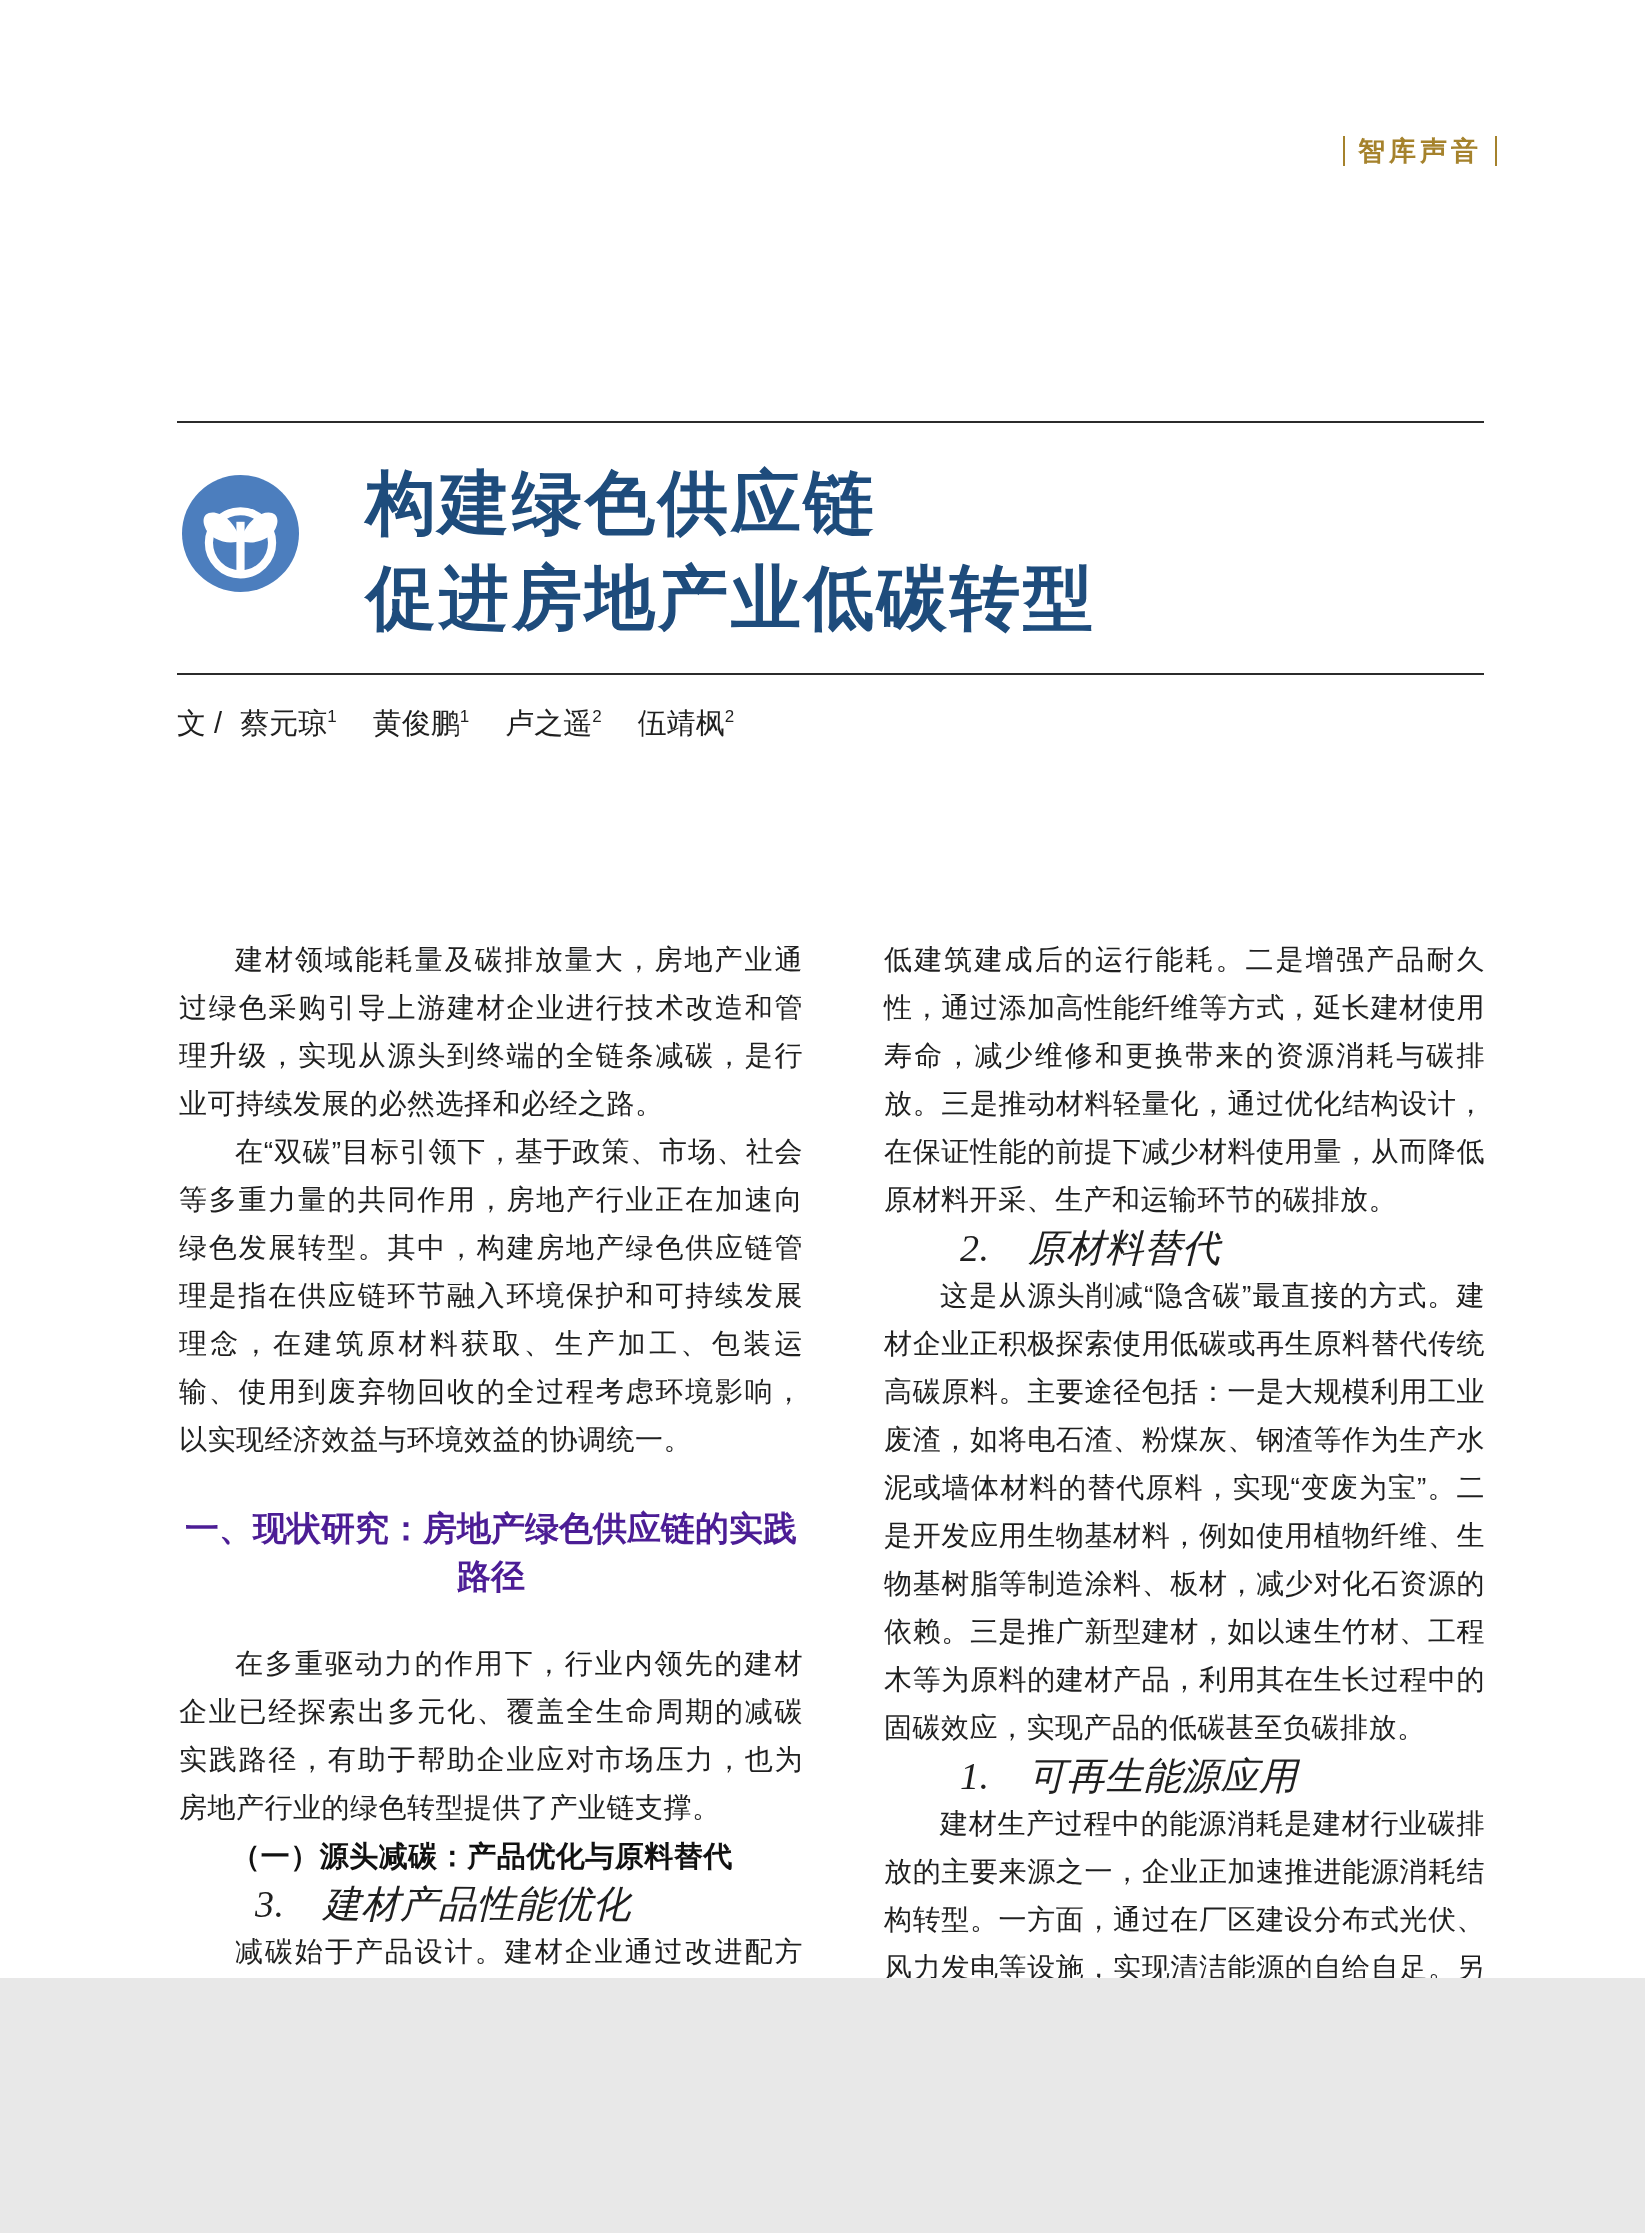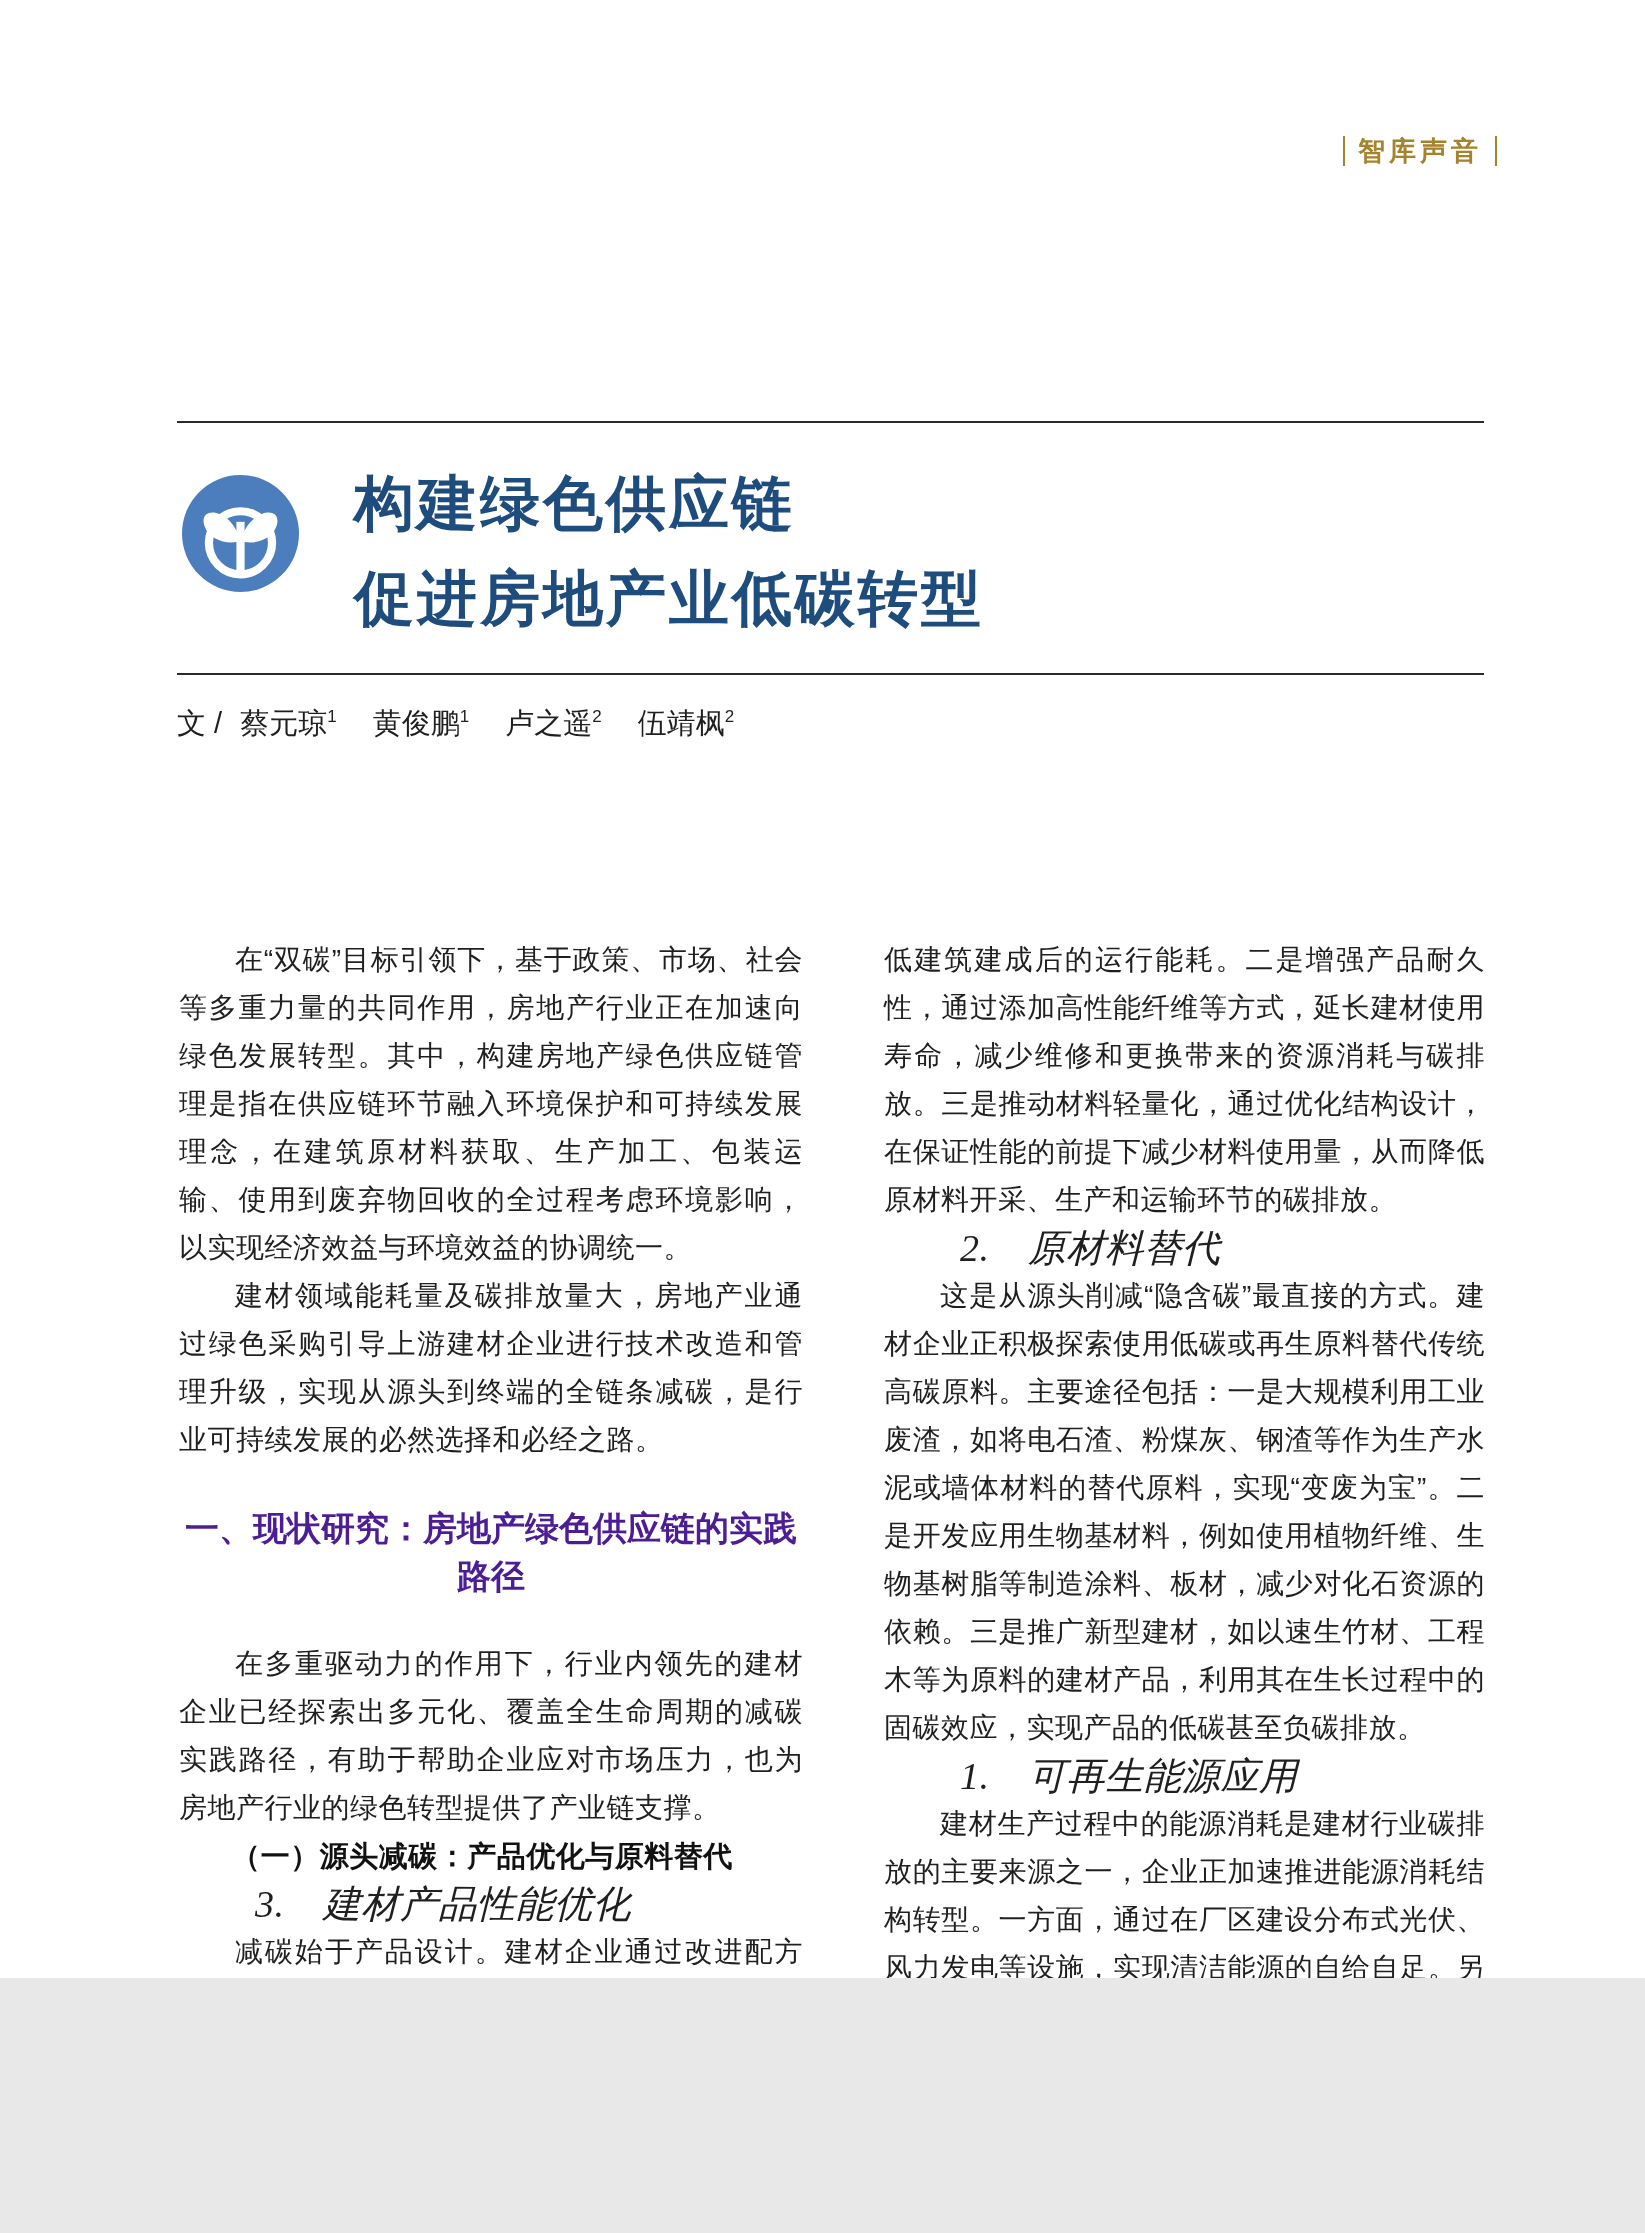--- a/index.html
+++ b/index.html
@@ -25,22 +25,22 @@
   }
   
   .rule{position:absolute; left:177px; width:1307px; height:2px; background:#2b2b2b;}
   .rule-top{top:421px;}
   .rule-mid{top:673px;}
   
   .logo{position:absolute; left:182px; top:475px; width:117px; height:117px;}
   .logo svg{display:block;width:100%;height:100%;}
   
   .title{
-    position:absolute; left:354px; top:456px; margin:0;
-    font-size:60px; line-height:95px; font-weight:bold;
+    position:absolute; left:366px; top:456px; margin:0;
+    font-size:70px; line-height:95px; font-weight:bold;
     color:var(--title_navy,#1E4C7C); letter-spacing:3px; white-space:nowrap;
   }
   
   .byline{
     position:absolute; left:177px; top:704px;
     font-size:29px; color:#1f1f1f; white-space:nowrap;
   }
   .byline-prefix{margin-right:10px;}
   .author{margin-right:28px;}
   .author .sup{font-size:17px; vertical-align:super; line-height:0;}
@@ -108,22 +108,22 @@
 
   <div class="byline">
     <span class="byline-prefix">文 /</span>
     <span class="author"><span>蔡元琼</span><span class="sup">1</span></span>
     <span class="author"><span>黄俊鹏</span><span class="sup">1</span></span>
     <span class="author"><span>卢之遥</span><span class="sup">2</span></span>
     <span class="author"><span>伍靖枫</span><span class="sup">2</span></span>
   </div>
 
   <div class="col col-left">
+    <p class="para indent">建材领域能耗量及碳排放量大，房地产业通过绿色采购引导上游建材企业进行技术改造和管理升级，实现从源头到终端的全链条减碳，是行业可持续发展的必然选择和必经之路。</p>
     <p class="para indent">在“双碳”目标引领下，基于政策、市场、社会等多重力量的共同作用，房地产行业正在加速向绿色发展转型。其中，构建房地产绿色供应链管理是指在供应链环节融入环境保护和可持续发展理念，在建筑原材料获取、生产加工、包装运输、使用到废弃物回收的全过程考虑环境影响，以实现经济效益与环境效益的协调统一。</p>
-    <p class="para indent">建材领域能耗量及碳排放量大，房地产业通过绿色采购引导上游建材企业进行技术改造和管理升级，实现从源头到终端的全链条减碳，是行业可持续发展的必然选择和必经之路。</p>
     <h2 class="h-section">一、现状研究：房地产绿色供应链的实践路径</h2>
     <p class="para indent">在多重驱动力的作用下，行业内领先的建材企业已经探索出多元化、覆盖全生命周期的减碳实践路径，有助于帮助企业应对市场压力，也为房地产行业的绿色转型提供了产业链支撑。</p>
     <h3 class="h-sub">（一）源头减碳：产品优化与原料替代</h3>
     <h4 class="h-num">3.　建材产品性能优化</h4>
     <p class="para indent">减碳始于产品设计。建材企业通过改进配方和工艺，从三个方面优化产品性能。一是提升隔热保温性能，如生产高效隔热玻璃和保温材料，直接降</p>
   </div>
 
   <div class="col col-right">
     <p class="para">低建筑建成后的运行能耗。二是增强产品耐久性，通过添加高性能纤维等方式，延长建材使用寿命，减少维修和更换带来的资源消耗与碳排放。三是推动材料轻量化，通过优化结构设计，在保证性能的前提下减少材料使用量，从而降低原材料开采、生产和运输环节的碳排放。</p>
     <h4 class="h-num">2.　原材料替代</h4>

